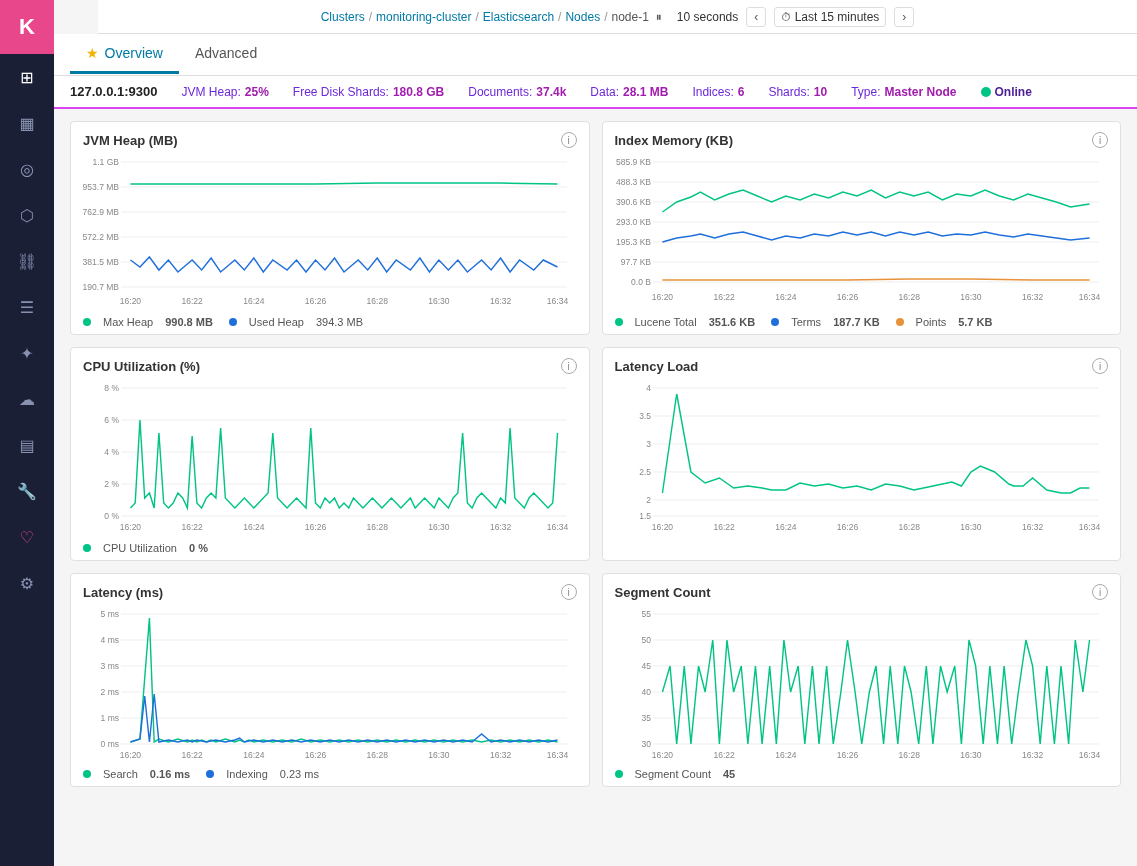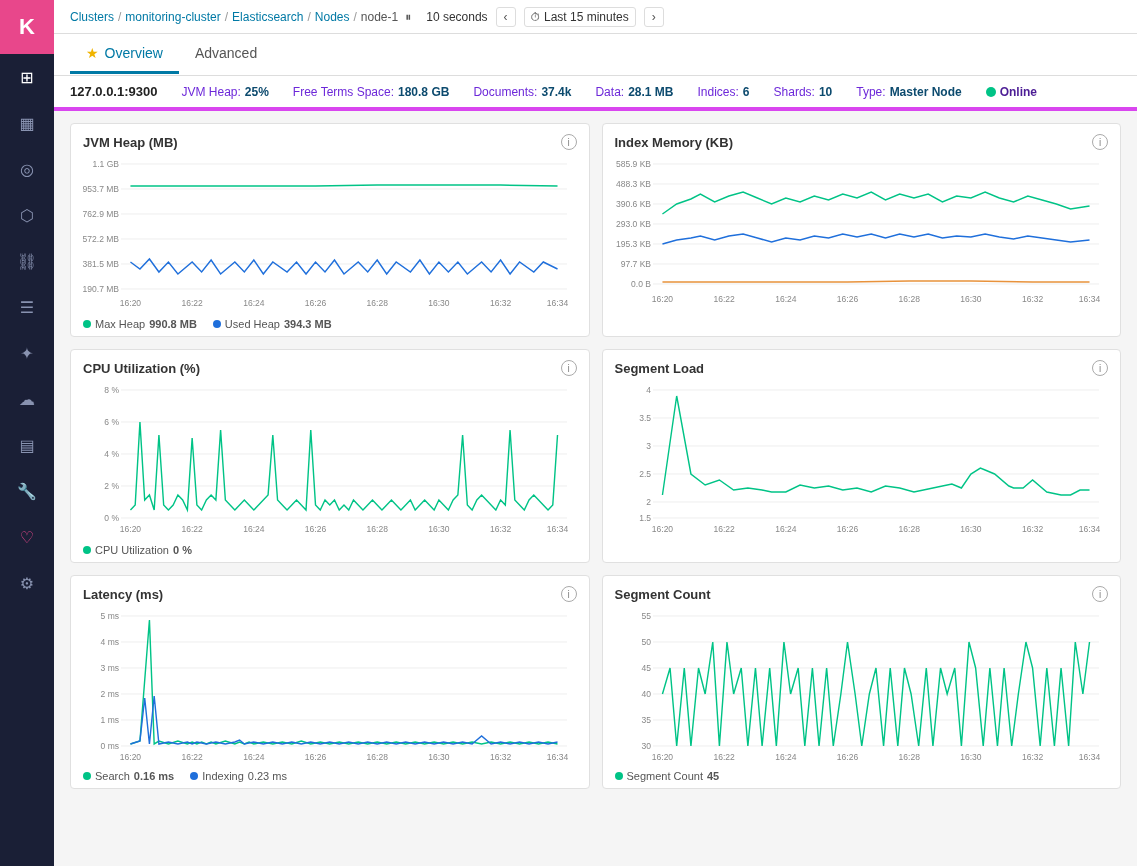--- a/index.html
+++ b/index.html
@@ -48,22 +48,23 @@
     }
 
     
     .top-bar {
       background: #fff;
       border-bottom: 1px solid #ddd;
       padding: 0 16px;
       height: 34px;
       display: flex;
       align-items: center;
-      justify-content: flex-start;
+      justify-content: center;
       flex-shrink: 0;
+      margin-left: 44px;
     }
     .breadcrumb {
       display: flex;
       align-items: center;
       gap: 4px;
       font-size: 12px;
       color: #555;
     }
     .breadcrumb a { color: #0079a5; text-decoration: none; }
     .breadcrumb-sep { color: #999; }
@@ -127,37 +128,37 @@
     }
     .tab.active {
       color: #0079a5;
       border-bottom: 3px solid #0079a5;
     }
     .tab .star { color: #f0b400; }
 
     
     .info-bar {
       background: #fff;
-      border-bottom: 4px solid #d946ef;
+      border-bottom: 2px solid #d946ef;
       padding: 8px 16px;
       display: flex;
       align-items: center;
       gap: 24px;
       flex-shrink: 0;
       flex-wrap: wrap;
     }
     .info-item {
       display: flex;
       align-items: center;
       gap: 4px;
       font-size: 12px;
       color: #555;
     }
     .info-item .label { color: #6d28d9; }
-    .info-item .value { font-weight: 600; color: #0c4a6e; }
+    .info-item .value { font-weight: 600; color: #a21caf; }
     .info-item.ip { font-size: 13px; font-weight: 600; color: #222; }
     .status-dot { width: 10px; height: 10px; border-radius: 50%; background: #00c386; display: inline-block; }
 
     
     .charts-area {
       flex: 1;
       overflow-y: auto;
       padding: 12px 16px;
       background: #f5f5f5;
     }
@@ -206,21 +207,21 @@
       display: flex;
       gap: 16px;
       flex-wrap: wrap;
       margin-top: 4px;
       font-size: 11px;
       color: #555;
     }
     .legend-item {
       display: flex;
       align-items: center;
-      gap: 4px;
+      gap: 12px;
     }
     .legend-dot {
       width: 8px;
       height: 8px;
       border-radius: 50%;
       display: inline-block;
     }
 
     svg.chart-svg {
       width: 100%;
@@ -310,21 +311,21 @@
 
   <div class="info-bar">
     <div class="info-item ip">
       <span>127.0.0.1:9300</span>
     </div>
     <div class="info-item">
       <span class="label">JVM Heap:</span>
       <span class="value">25%</span>
     </div>
     <div class="info-item">
-      <span class="label">Free Terms Space:</span>
+      <span class="label">Free Disk Shards:</span>
       <span class="value">180.8 GB</span>
     </div>
     <div class="info-item">
       <span class="label">Documents:</span>
       <span class="value">37.4k</span>
     </div>
     <div class="info-item">
       <span class="label">Data:</span>
       <span class="value">28.1 MB</span>
     </div>
@@ -388,21 +389,21 @@
         </div>
         <div class="chart-legend">
           <div class="legend-item">
             <span class="legend-dot" style="background:#00c386;"></span>
             <span>Max Heap</span>
             <span style="font-weight:700;">990.8 MB</span>
           </div>
           <div class="legend-item">
             <span class="legend-dot" style="background:#1f6fdb;"></span>
             <span>Used Heap</span>
-            <span style="font-weight:700;text-align:center;">394.3 MB</span>
+            <span style="font-weight:400;text-align:center;">394.3 MB</span>
           </div>
         </div>
       </div>
 
       <div class="chart-panel">
         <div class="chart-header">
           <span class="chart-title">Index Memory (KB)</span>
           <div class="chart-info-icon">i</div>
         </div>
         <div class="chart-container">
@@ -430,20 +431,37 @@
             <text x="440" y="148" text-anchor="middle" font-size="9" fill="#888">16:32</text>
             <text x="500" y="148" text-anchor="middle" font-size="9" fill="#888">16:34</text>
 
             <polyline points="50,60 65,50 80,45 90,40 105,48 120,42 135,38 150,44 165,50 180,44 195,48 210,42 225,46 240,40 255,44 270,38 285,46 300,40 315,44 330,40 345,48 360,42 375,44 390,38 405,44 420,48 435,42 450,46 465,50 480,55 500,52" fill="none" stroke="#00c386" stroke-width="1.5"></polyline>
 
             <polyline points="50,90 65,86 80,84 90,82 105,86 120,82 135,80 150,84 165,88 180,84 195,86 210,82 225,84 240,80 255,83 270,80 285,84 300,80 315,83 330,80 345,84 360,82 375,83 390,80 405,83 420,85 435,82 450,84 465,86 480,88 500,86" fill="none" stroke="#1f6fdb" stroke-width="1.5"></polyline>
 
             <polyline points="50,128 115,128 180,128 245,128 310,127 375,127 440,128 500,128" fill="none" stroke="#e8923b" stroke-width="1.5"></polyline>
           </svg>
         </div>
+        <div class="chart-legend">
+          <div class="legend-item">
+            <span class="legend-dot" style="background:#00c386;"></span>
+            <span>Lucene Total</span>
+            <span style="font-weight:600;">351.6 KB</span>
+          </div>
+          <div class="legend-item">
+            <span class="legend-dot" style="background:#1f6fdb;"></span>
+            <span>Terms</span>
+            <span style="font-weight:600;">187.7 KB</span>
+          </div>
+          <div class="legend-item">
+            <span class="legend-dot" style="background:#e8923b;"></span>
+            <span>Points</span>
+            <span style="font-weight:600;">5.7 KB</span>
+          </div>
+        </div>
       </div>
     </div>
 
     <div class="charts-row">
 
       <div class="chart-panel">
         <div class="chart-header">
           <span class="chart-title">CPU Utilization (%)</span>
           <div class="chart-info-icon">i</div>
         </div>
@@ -475,21 +493,21 @@
           <div class="legend-item">
             <span class="legend-dot" style="background:#00c386;"></span>
             <span>CPU Utilization</span>
             <span style="font-weight:600;">0 %</span>
           </div>
         </div>
       </div>
 
       <div class="chart-panel">
         <div class="chart-header">
-          <span class="chart-title">Segment Load</span>
+          <span class="chart-title">Latency Load</span>
           <div class="chart-info-icon">i</div>
         </div>
         <div class="chart-container">
           <svg class="chart-svg" viewBox="0 0 520 160" preserveAspectRatio="none">
             <line x1="40" y1="10" x2="510" y2="10" stroke="#eee" stroke-width="1"></line>
             <line x1="40" y1="38" x2="510" y2="38" stroke="#eee" stroke-width="1"></line>
             <line x1="40" y1="66" x2="510" y2="66" stroke="#eee" stroke-width="1"></line>
             <line x1="40" y1="94" x2="510" y2="94" stroke="#eee" stroke-width="1"></line>
             <line x1="40" y1="122" x2="510" y2="122" stroke="#eee" stroke-width="1"></line>
             <line x1="40" y1="138" x2="510" y2="138" stroke="#eee" stroke-width="1"></line>

